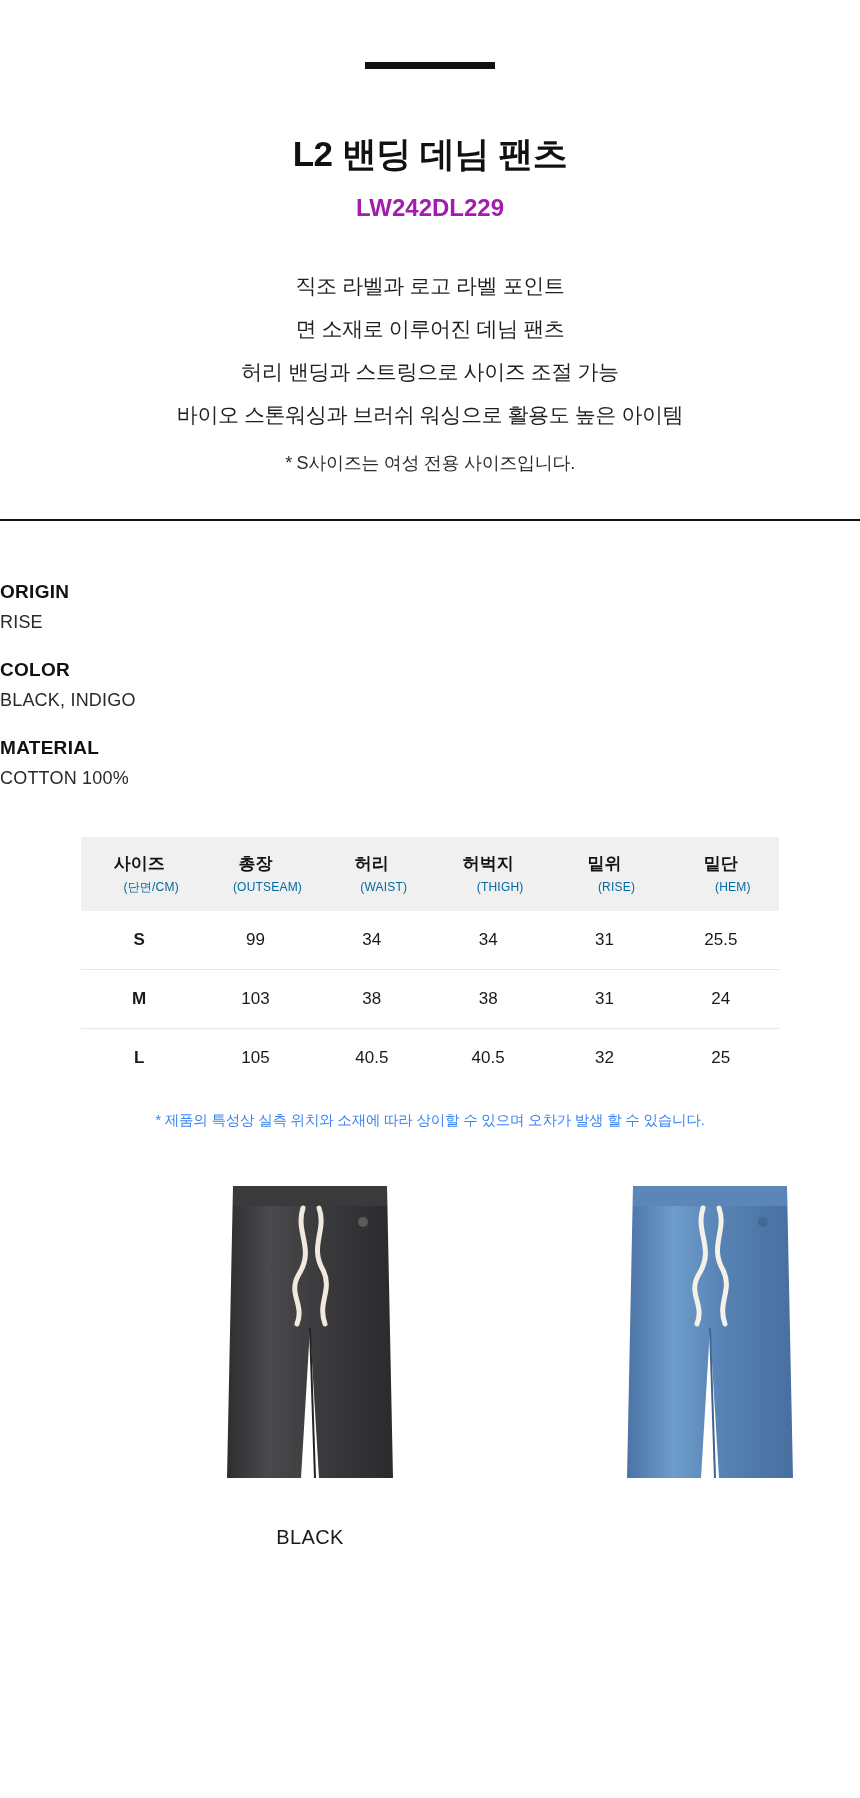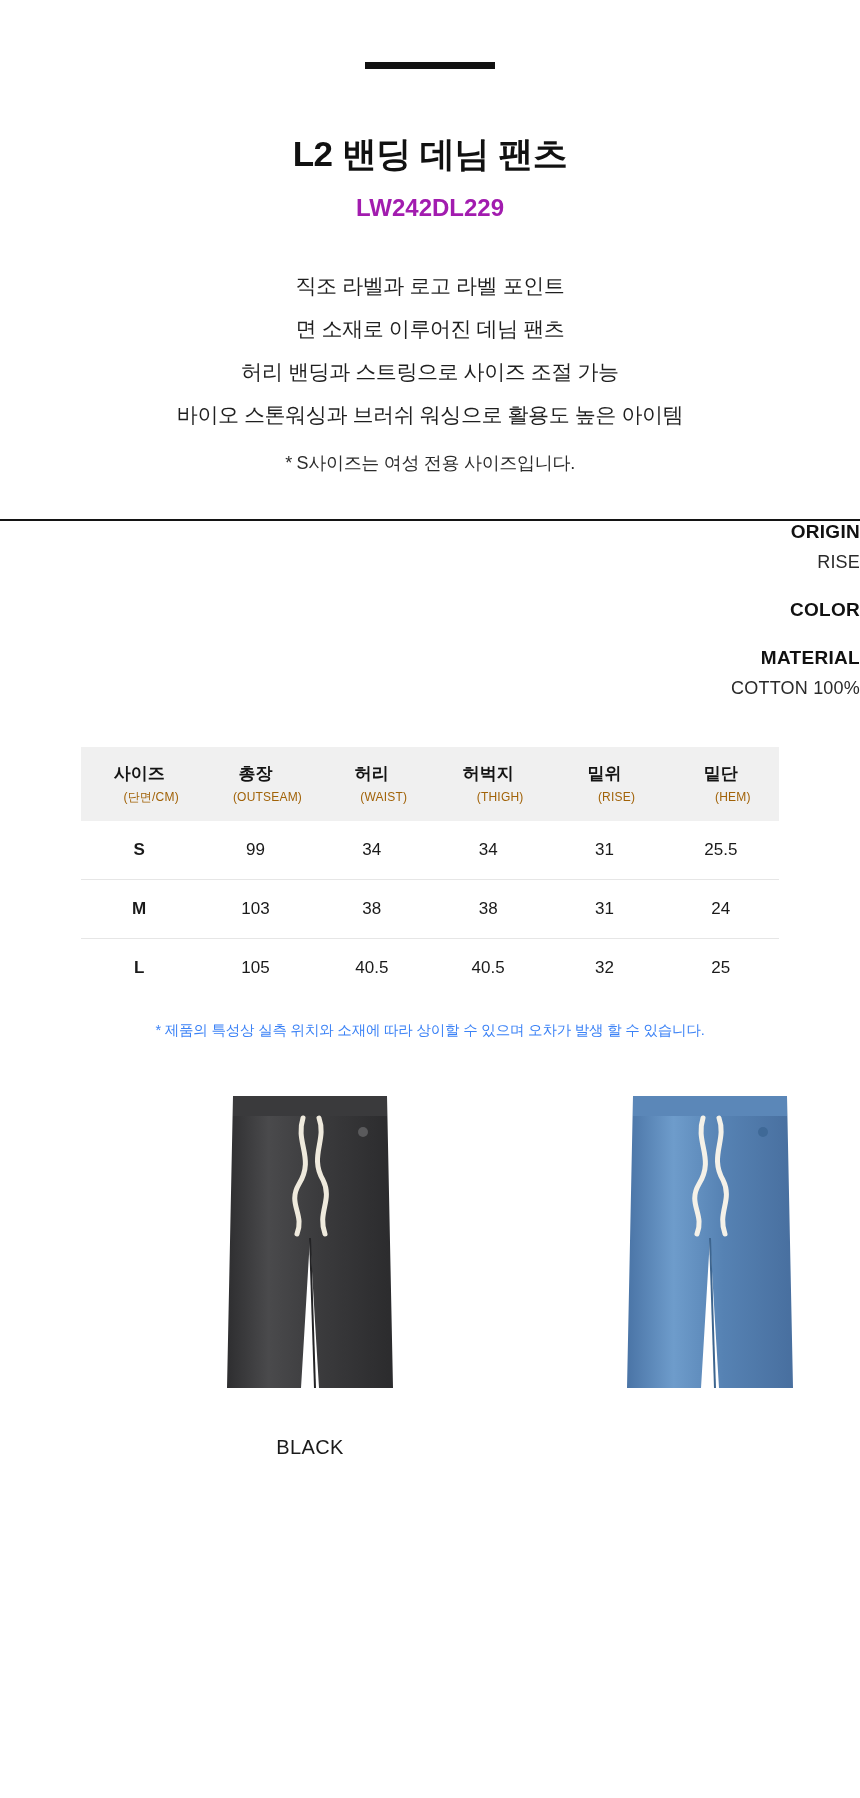--- a/index.html
+++ b/index.html
@@ -67,22 +67,23 @@
 
   .divider {
     margin-top: 44px;
     width: 100%;
     height: 2px;
     background: #141414;
   }
 
   
   .info {
-    width: 100%;
-    text-align: right;
+    margin-top: 60px;
+    width: 100%;
+    text-align: left;
   }
   .info-group { margin-bottom: 26px; }
   .info-label {
     font-size: 19px;
     font-weight: bold;
     color: #111111;
     letter-spacing: 0.3px;
   }
   .info-value {
     margin-top: 9px;
@@ -107,21 +108,21 @@
     font-size: 17px;
     font-weight: bold;
     color: #141414;
     text-align: center;
     line-height: 1.35;
   }
   table.size-table thead th .en {
     display: block;
     font-size: 12px;
     font-weight: normal;
-    color: #a16207;
+    color: #0369a1;
     margin-top: 3px;
     letter-spacing: 0.2px;
     padding-left: 24px;
   }
   table.size-table tbody td {
     padding: 19px 0;
     font-size: 17px;
     text-align: center;
     color: #1a1a1a;
     border-bottom: 1px solid #e6e6e6;
@@ -181,20 +182,21 @@
 
   <div class="divider"></div>
 
   <div class="info">
     <div class="info-group">
       <div class="info-label">ORIGIN</div>
       <div class="info-value">RISE</div>
     </div>
     <div class="info-group">
       <div class="info-label">COLOR</div>
+      <div class="info-value">BLACK, INDIGO</div>
     </div>
     <div class="info-group">
       <div class="info-label">MATERIAL</div>
       <div class="info-value">COTTON 100%</div>
     </div>
   </div>
 
   <div class="table-wrap">
     <table class="size-table">
       <thead>

